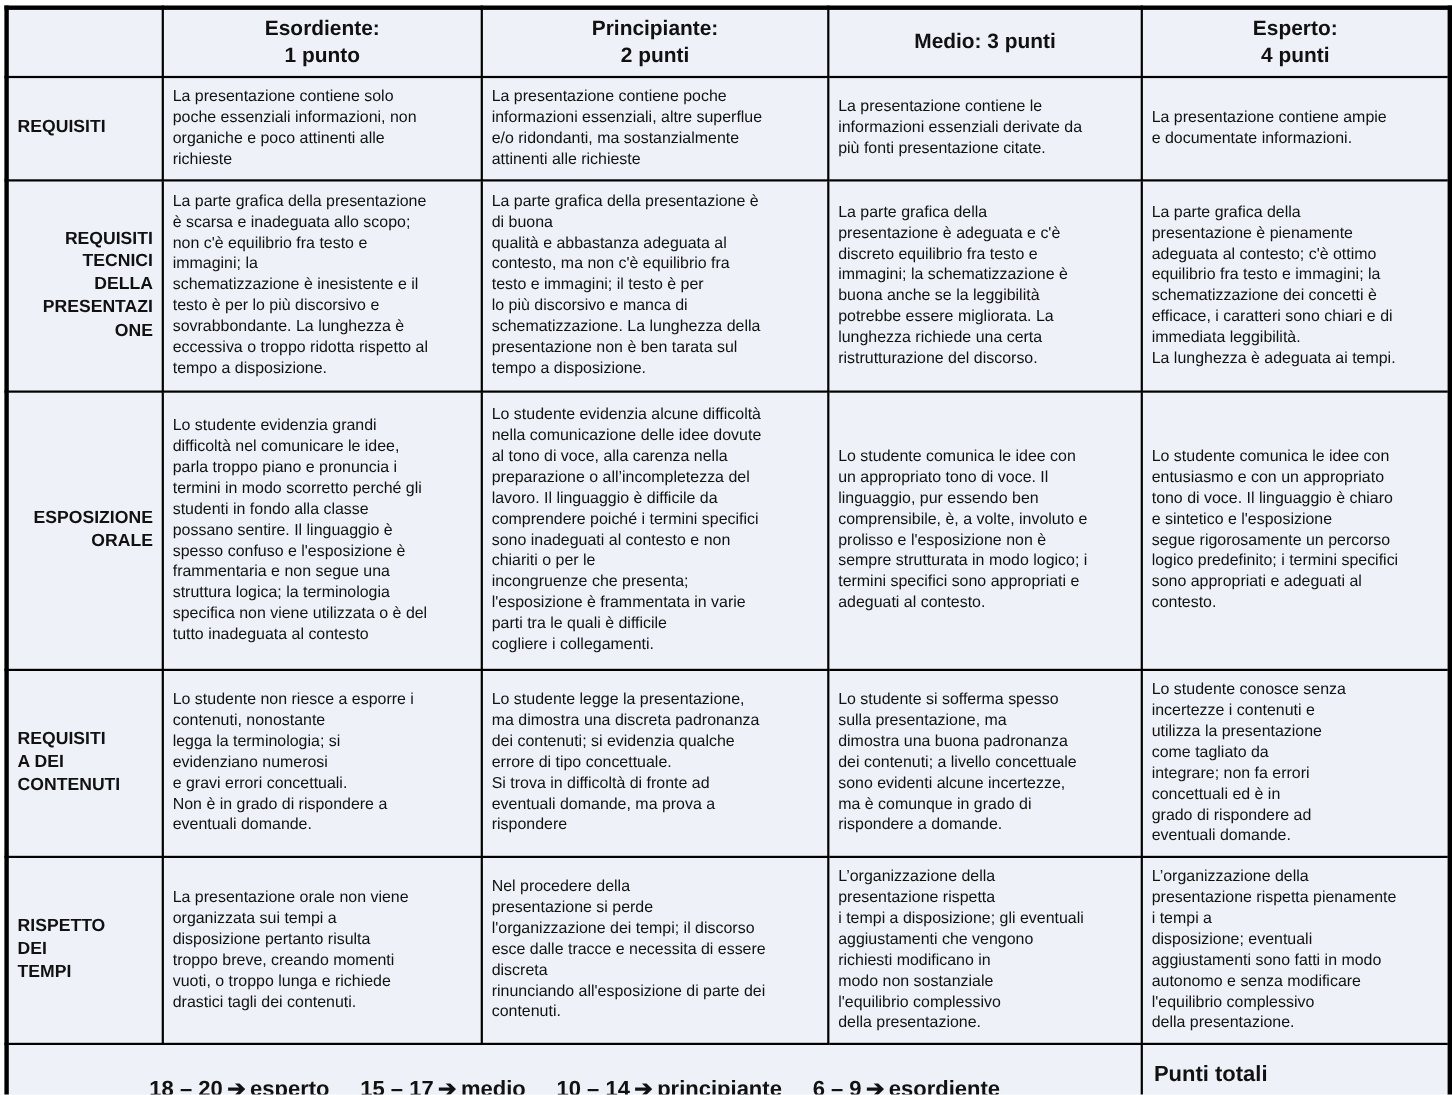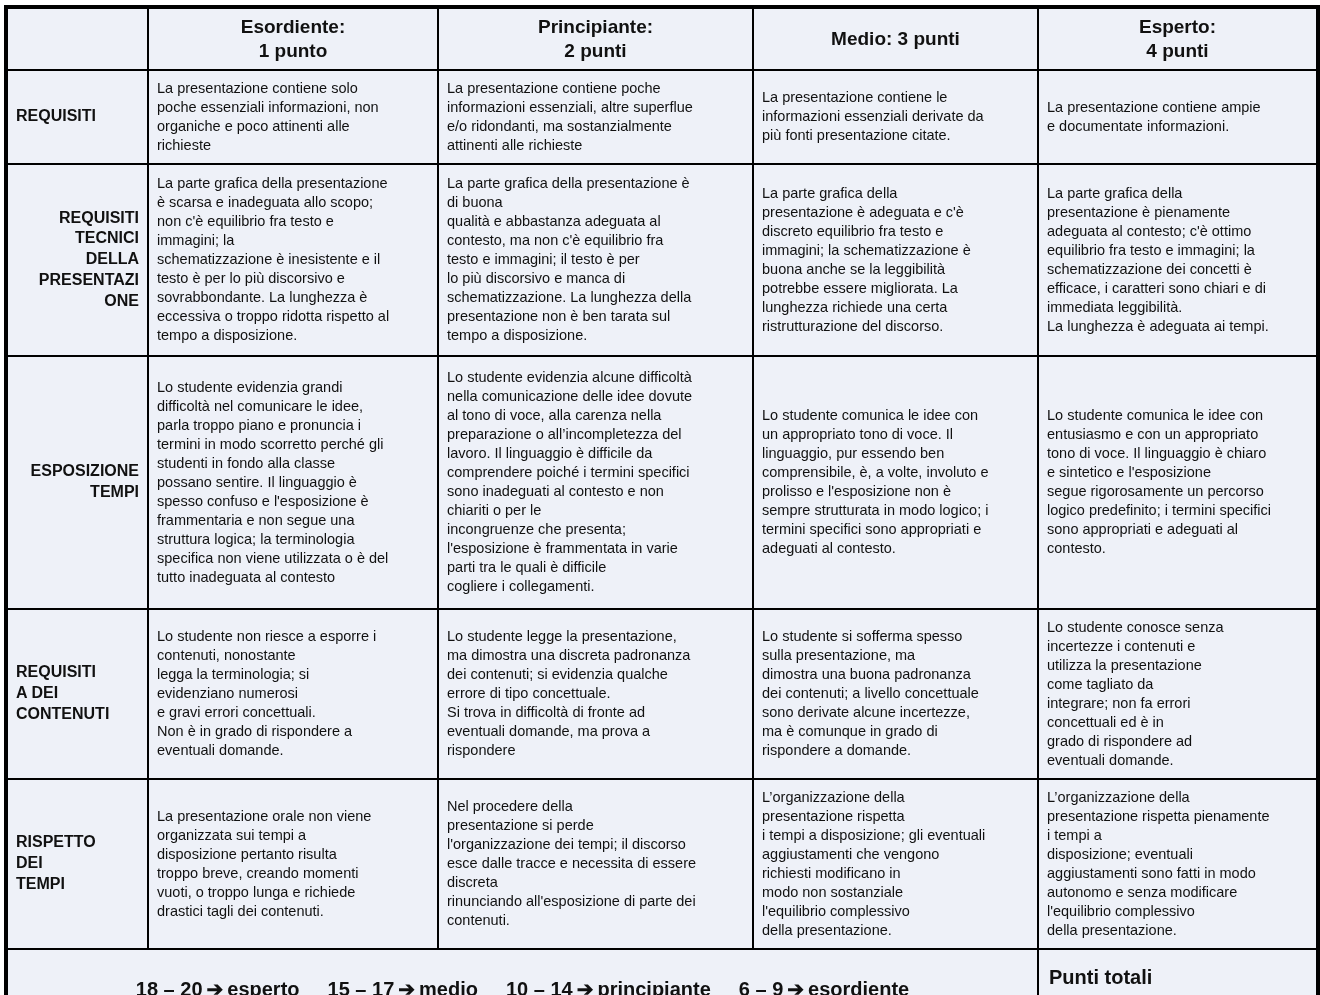--- a/index.html
+++ b/index.html
@@ -147,21 +147,21 @@
 adeguata al contesto; c'è ottimo
 equilibrio fra testo e immagini; la
 schematizzazione dei concetti è
 efficace, i caratteri sono chiari e di
 immediata leggibilità.
 La lunghezza è adeguata ai tempi.</td>
     </tr>
 
     <tr style="height:253px">
       <td class="rowlabel center">ESPOSIZIONE
-TEMPI</td>
+ORALE</td>
       <td class="body">Lo studente evidenzia grandi
 difficoltà nel comunicare le idee,
 parla troppo piano e pronuncia i
 termini in modo scorretto perché gli
 studenti in fondo alla classe
 possano sentire. Il linguaggio è
 spesso confuso e l'esposizione è
 frammentaria e non segue una
 struttura logica; la terminologia
 specifica non viene utilizzata o è del
@@ -211,21 +211,21 @@
 ma dimostra una discreta padronanza
 dei contenuti; si evidenzia qualche
 errore di tipo concettuale.
 Si trova in difficoltà di fronte ad
 eventuali domande, ma prova a
 rispondere</td>
       <td class="body">Lo studente si sofferma spesso
 sulla presentazione, ma
 dimostra una buona padronanza
 dei contenuti; a livello concettuale
-sono derivate alcune incertezze,
+sono evidenti alcune incertezze,
 ma è comunque in grado di
 rispondere a domande.</td>
       <td class="body">Lo studente conosce senza
 incertezze i contenuti e
 utilizza la presentazione
 come tagliato da
 integrare; non fa errori
 concettuali ed è in
 grado di rispondere ad
 eventuali domande.</td>

